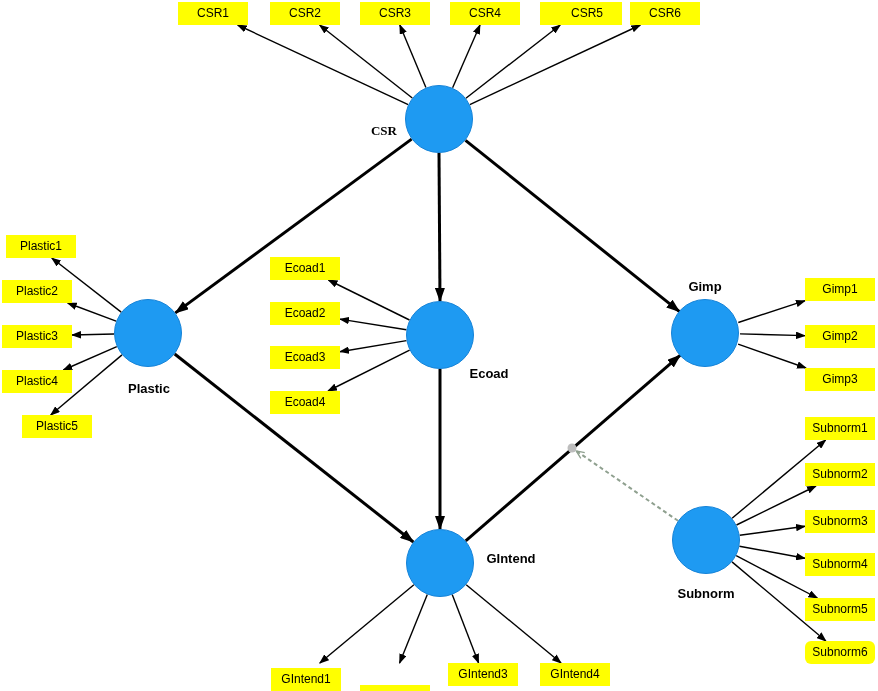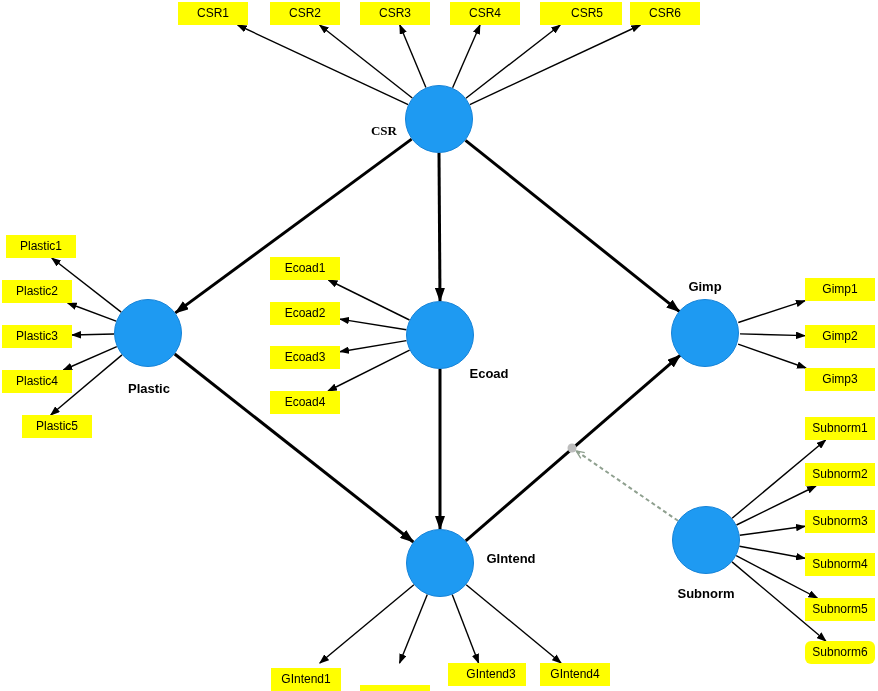--- a/index.html
+++ b/index.html
@@ -134,21 +134,21 @@
   <div class="ind" style="left:270px;top:302px;">Ecoad2</div>
   <div class="ind" style="left:270px;top:346px;">Ecoad3</div>
   <div class="ind" style="left:270px;top:391px;">Ecoad4</div>
 
   <div class="ind" style="left:805px;top:278px;">Gimp1</div>
   <div class="ind" style="left:805px;top:325px;">Gimp2</div>
   <div class="ind" style="left:805px;top:368px;">Gimp3</div>
 
   <div class="ind" style="left:271px;top:668px;">GIntend1</div>
   <div class="ind" style="left:360px;top:685px;">GIntend2</div>
-  <div class="ind" style="left:448px;top:663px;padding-left:8px;">GIntend3</div>
+  <div class="ind" style="left:448px;top:663px;">GIntend3</div>
   <div class="ind" style="left:540px;top:663px;">GIntend4</div>
 
   <div class="ind" style="left:805px;top:417px;">Subnorm1</div>
   <div class="ind" style="left:805px;top:463px;">Subnorm2</div>
   <div class="ind" style="left:805px;top:510px;">Subnorm3</div>
   <div class="ind" style="left:805px;top:553px;">Subnorm4</div>
   <div class="ind" style="left:805px;top:598px;">Subnorm5</div>
   <div class="ind" style="left:805px;top:641px;border-radius:6px;">Subnorm6</div>
 
 </div>

